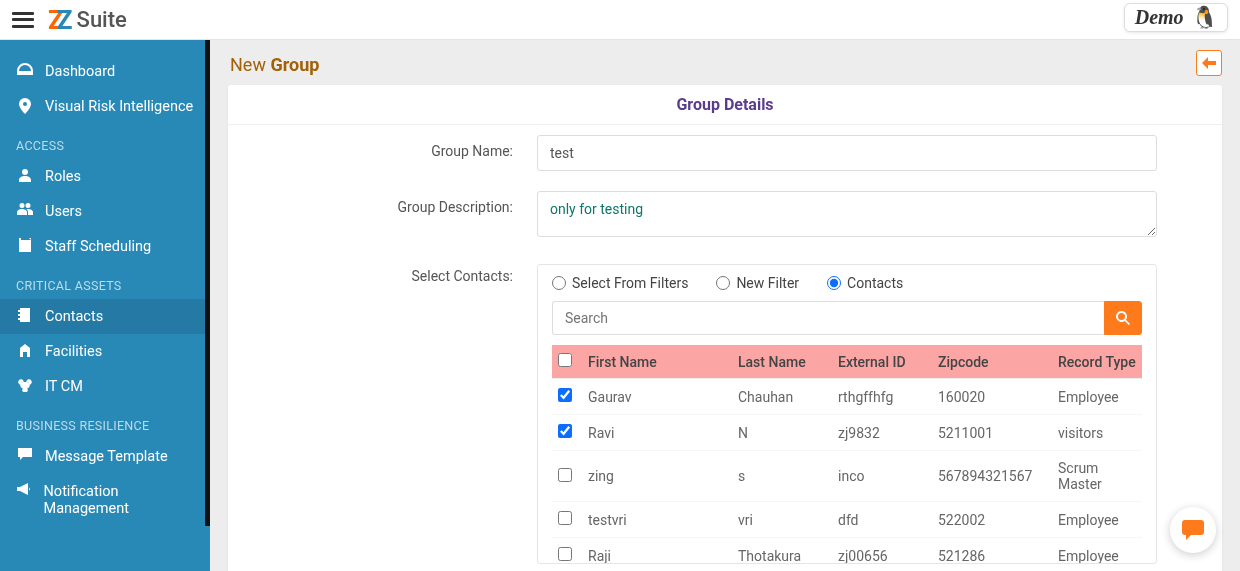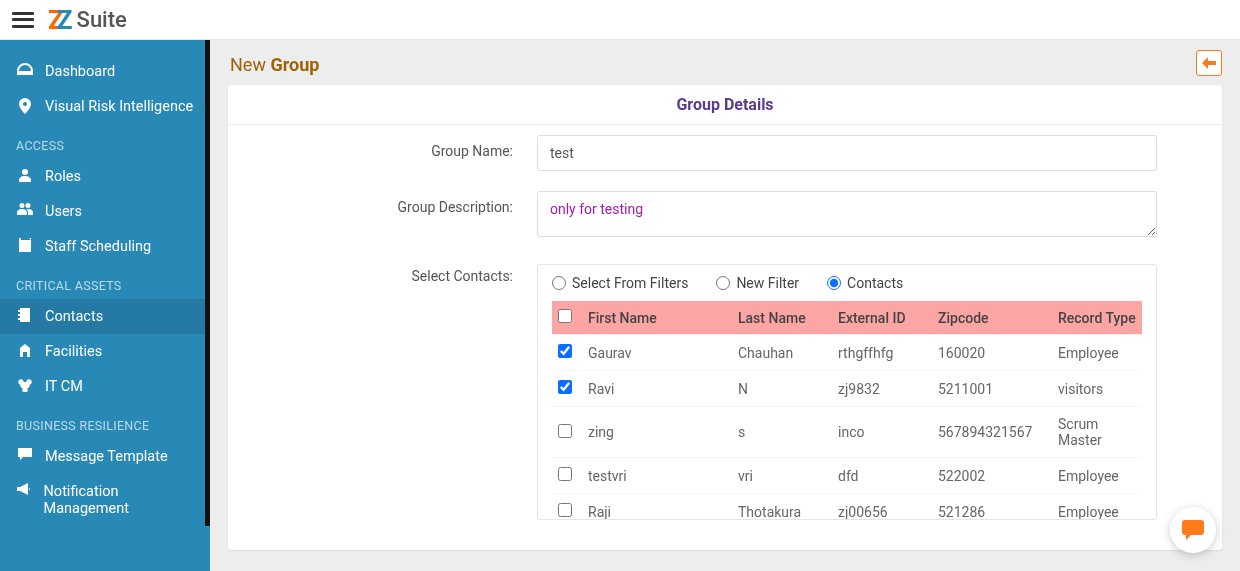--- a/index.html
+++ b/index.html
@@ -36,21 +36,21 @@
 .back-arrow-btn { position:absolute; right:18px; top:10px; width:26px; height:26px; border:1px solid #ff7a1a; border-radius:3px; background:#fff; display:flex; align-items:center; justify-content:center; cursor:pointer; }
 .back-arrow-btn svg { fill:#ff7a1a; }
 
 .card { background:#fff; margin: 0 18px 0 18px; border-radius:3px; box-shadow: 0 1px 2px rgba(0,0,0,0.08); padding-bottom:20px; }
 .card-header { padding: 10px 20px; font-size: 16px; font-weight:700; color:#5b3b8c; border-bottom:1px solid #eee;text-align:center; }
 
 .form-row { display:flex; padding: 10px 40px; align-items:flex-start;margin-left:39px; }
 .form-label { width: 230px; text-align:right; padding-right: 24px; padding-top:8px; color:#555; }
 .form-control-wrap { flex:1; max-width: 620px; }
 .form-input { width:100%; border:1px solid #ddd; border-radius:3px; padding: 9px 12px; font-size:14px; color:#555; font-family:inherit; }
-.form-textarea { width:100%; border:1px solid #ddd; border-radius:3px; padding: 9px 12px; font-size:14px; color:#a21caf; height: 46px; resize: vertical; font-family:inherit; }
+.form-textarea { width:100%; border:1px solid #ddd; border-radius:3px; padding: 9px 12px; font-size:14px; color:#0f766e; height: 46px; resize: vertical; font-family:inherit; }
 
 
 .contacts-box { border:1px solid #e5e5e5; border-radius:3px; margin-top:4px; }
 .radio-row { padding: 10px 14px; display:flex; gap: 28px; align-items:center; }
 .radio-opt { display:flex; align-items:center; gap:6px; font-size:14px; color:#444; cursor:pointer; }
 .radio-opt input { accent-color:#0d6efd; width:14px; height:14px; }
 
 .search-row { display:flex; padding: 0 14px 10px; }
 .search-input { flex:1; border:1px solid #ddd; border-right:none; border-radius:3px 0 0 3px; padding: 8px 12px; font-size:14px; font-family:inherit; }
 .search-btn { width:38px; background:#ff7a1a; border:1px solid #ff7a1a; border-radius:0 3px 3px 0; display:flex; align-items:center; justify-content:center; cursor:pointer; }
@@ -85,20 +85,24 @@
     <span></span>
       <span></span>
       <span></span>
   </div>
   <div class="logo">
     <span class="logo-z">
         <span class="z1">Z</span>
         <span class="z2">Z</span>
       </span>
     <span>Suite</span>
+  </div>
+  <div class="demo-box">
+    <span class="demo-text">Demo</span>
+    <span class="penguin">🐧</span>
   </div>
 </div>
 
 <div class="layout">
 
   <div class="sidebar">
     <div class="nav-item">
       <span class="ico">
           <svg width="16" height="12" viewBox="0 0 16 12">
             <path fill="#fff" d="M8 0a8 8 0 00-8 8v4h16V8a8 8 0 00-8-8zm0 2a6 6 0 016 6H2a6 6 0 016-6z"></path>
@@ -229,20 +233,28 @@
               <label class="radio-opt">
                 <input type="radio" name="src" style="">
                 <span>New Filter</span>
               </label>
               <label class="radio-opt">
                 <input type="radio" name="src" checked="" style="">
                 <span>Contacts</span>
               </label>
             </div>
 
+            <div class="search-row">
+              <input class="search-input" type="text" placeholder="Search" style="">
+              <button class="search-btn">
+                <svg width="16" height="16" viewBox="0 0 16 16">
+                    <path d="M6.5 1a5.5 5.5 0 014.4 8.8l4.1 4.1-1.1 1.1-4.1-4.1A5.5 5.5 0 116.5 1zm0 2a3.5 3.5 0 100 7 3.5 3.5 0 000-7z"></path>
+                  </svg>
+              </button>
+            </div>
 
             <div class="table-wrap">
               <div class="table-scroll">
                 <table class="tbl">
                   <thead>
                     <tr>
                       <th><input type="checkbox" class="cb" style=""></th>
                       <th class="col-first">First Name</th>
                       <th class="col-last">Last Name</th>
                       <th class="col-ext">External ID</th>

